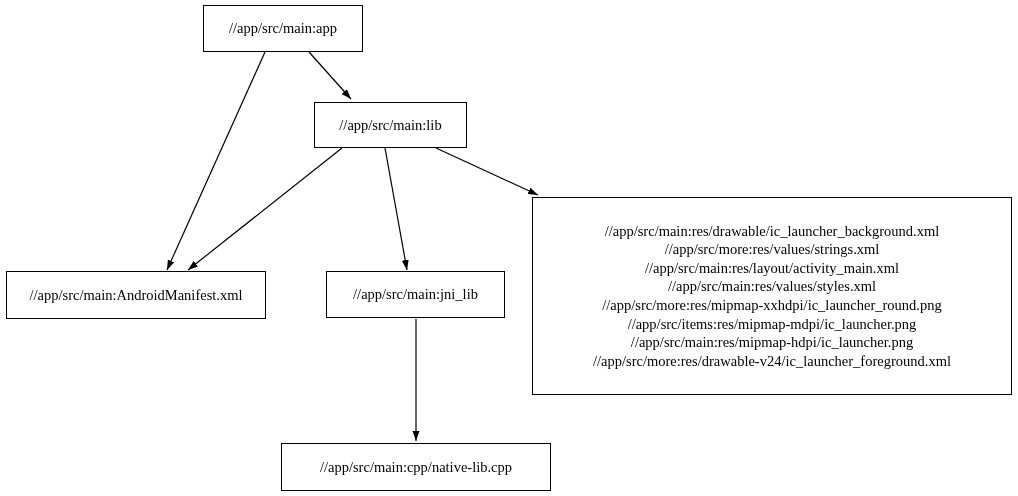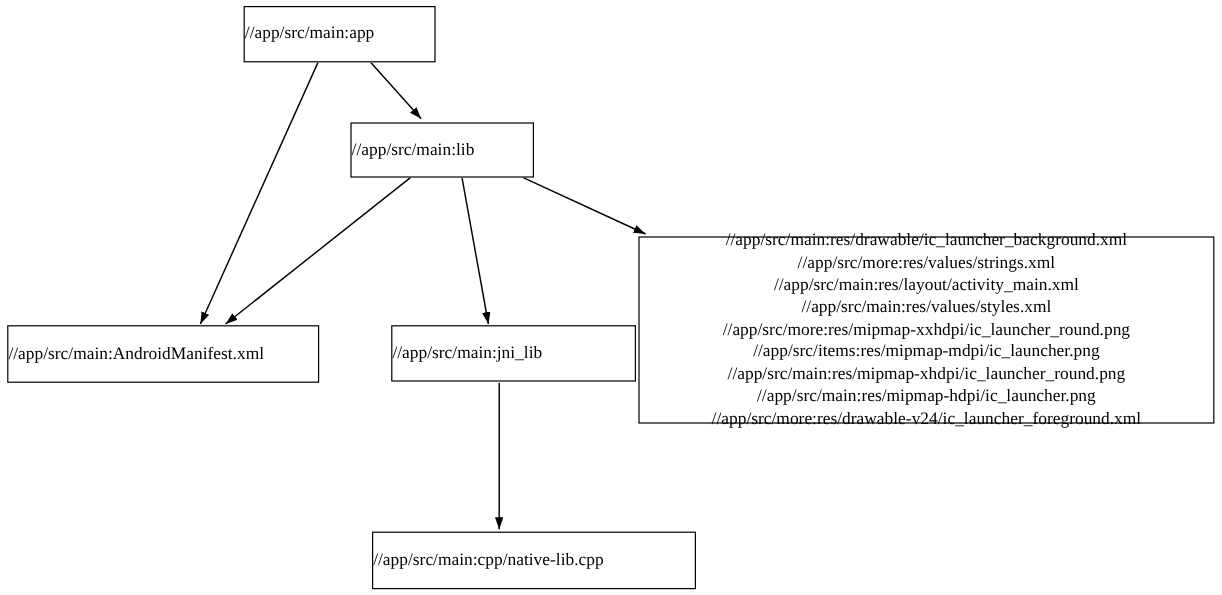--- a/index.html
+++ b/index.html
@@ -23,36 +23,36 @@
     width: 1018px;
     height: 496px;
   }
   .node {
     position: absolute;
     box-sizing: border-box;
     border: 1px solid #000000;
     background: #ffffff;
     display: flex;
     align-items: center;
-    justify-content: flex-start;
+    justify-content: center;
     text-align: center;
     font-size: 14.5px;
     line-height: 18.6px;
     white-space: nowrap;
   }
   .node.multiline {
     flex-direction: column;
     justify-content: center;
   }
   .node-app      { left: 203px; top: 5px;   width: 160px; height: 47px; }
-  .node-lib      { left: 292px; top: 102px; width: 153px; height: 46px; }
+  .node-lib      { left: 314px; top: 102px; width: 153px; height: 46px; }
   .node-manifest { left: 6px;   top: 271px; width: 260px; height: 48px; }
-  .node-jni      { left: 326px; top: 271px; width: 204px; height: 47px; }
-  .node-res      { left: 532px; top: 197px; width: 480px; height: 156px; }
-  .node-cpp      { left: 281px; top: 443px; width: 270px; height: 48px; margin-left: 29px; }
+  .node-jni      { left: 326px; top: 271px; width: 179px; height: 47px; }
+  .node-res      { left: 532px; top: 197px; width: 480px; height: 198px; }
+  .node-cpp      { left: 281px; top: 443px; width: 270px; height: 48px; }
   .res-line {
     display: block;
   }
 </style>
 </head>
 <body>
 
 <div class="canvas">
 
   <svg class="edge-layer" width="1018" height="496" viewBox="0 0 1018 496" xmlns="http://www.w3.org/2000/svg">
@@ -85,21 +85,20 @@
     <span>//app/src/main:jni_lib</span>
   </div>
 
   <div class="node node-res multiline">
     <span class="res-line">//app/src/main:res/drawable/ic_launcher_background.xml</span>
     <span class="res-line">//app/src/more:res/values/strings.xml</span>
     <span class="res-line">//app/src/main:res/layout/activity_main.xml</span>
     <span class="res-line">//app/src/main:res/values/styles.xml</span>
     <span class="res-line">//app/src/more:res/mipmap-xxhdpi/ic_launcher_round.png</span>
     <span class="res-line">//app/src/items:res/mipmap-mdpi/ic_launcher.png</span>
-    <span class="res-line">//app/src/main:res/mipmap-xhdpi/ic_launcher_round.png</span>
     <span class="res-line">//app/src/main:res/mipmap-hdpi/ic_launcher.png</span>
     <span class="res-line">//app/src/more:res/drawable-v24/ic_launcher_foreground.xml</span>
   </div>
 
   <div class="node node-cpp">
     <span>//app/src/main:cpp/native-lib.cpp</span>
   </div>
 
 </div>
 

